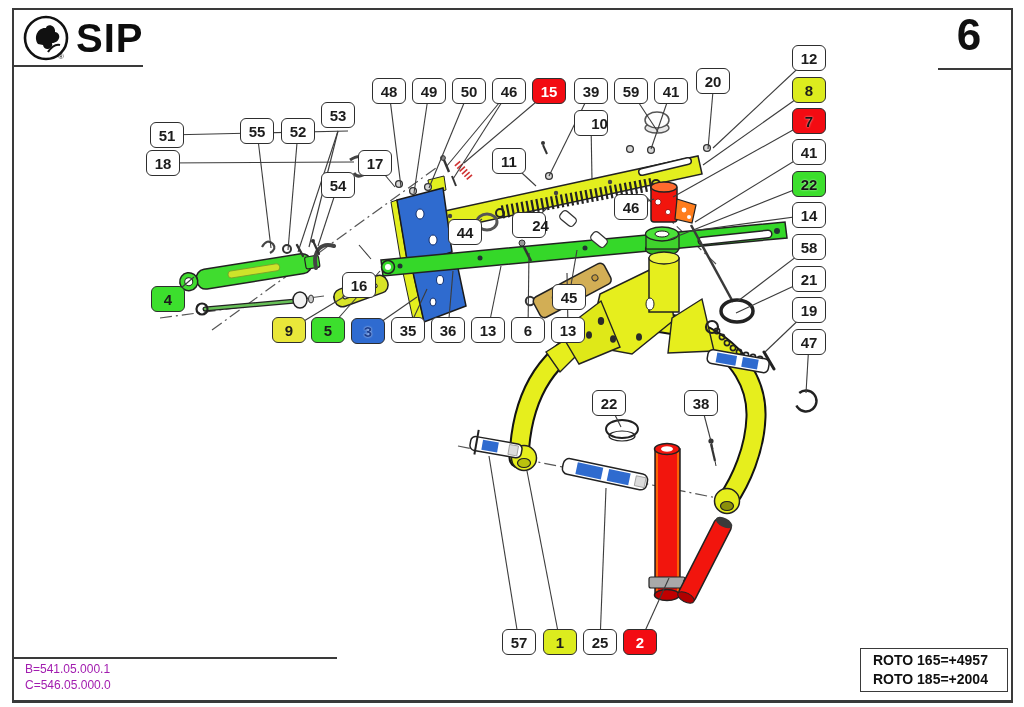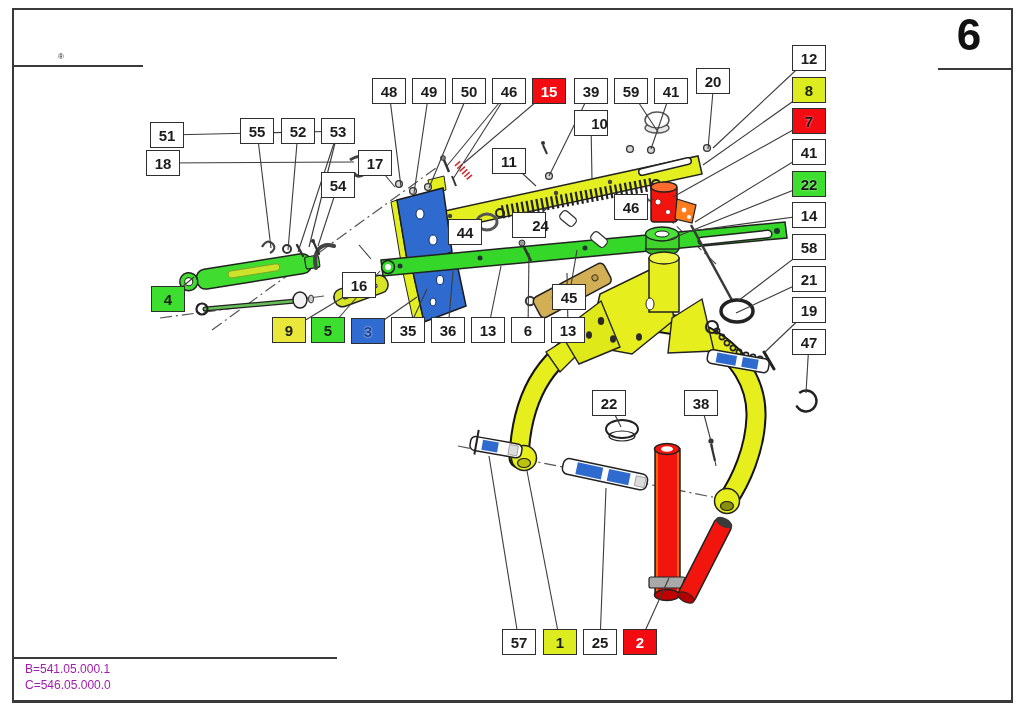--- a/index.html
+++ b/index.html
@@ -16,39 +16,47 @@
   
   .footer-codes{position:absolute;left:25px;top:661px;font-size:12px;line-height:16px;color:#a21caf;}
   .roto-box{position:absolute;left:860px;top:648px;width:148px;height:44px;border:1.6px solid #3a3a3a;
             box-sizing:border-box;display:flex;flex-direction:column;justify-content:center;
             padding-left:12px;font-size:14px;font-weight:700;line-height:19px;color:#101010;}
   
   #diagram{position:absolute;left:0;top:0;z-index:1;}
   
   #callouts{position:absolute;left:0;top:0;width:100%;height:100%;z-index:2;pointer-events:none;}
   .callout{position:absolute;width:34px;height:26px;background:#fff;border:1.7px solid #2e2e2e;
-           border-radius:0;box-sizing:border-box;display:flex;align-items:center;justify-content:center;
+           border-radius:6px;box-sizing:border-box;display:flex;align-items:center;justify-content:center;
            font-size:15px;font-weight:700;color:#1c1c1c;}
   .callout.fg-light{color:#ffffff;}
   .callout.fg-dark{color:#151515;text-shadow:0 0 2px rgba(255,255,255,.8);}
   .callout.fg-outline{color:#1d3f8f;text-shadow:0 0 2px rgba(255,255,255,.95);}
 </style>
 </head>
 <body>
 
 <div class="page">
 
   <div class="hline" style="left:12px;top:8px;width:1001px;height:2px;"></div>
   <div class="vline" style="left:12px;top:8px;width:2px;height:694px;"></div>
   <div class="vline" style="left:1011px;top:8px;width:2px;height:694px;"></div>
   <div class="hline" style="left:12px;top:700px;width:1001px;height:2.5px;"></div>
   <div class="hline" style="left:12px;top:65px;width:131px;height:2px;"></div>
   <div class="hline" style="left:938px;top:68px;width:75px;height:2px;"></div>
   <div class="hline" style="left:12px;top:657px;width:325px;height:1.5px;"></div>
 
+  <div class="logo-wrap">
+    <svg width="48" height="48" viewBox="-24 -24 48 48">
+      <circle cx="0" cy="0" r="21" fill="none" stroke="#111" stroke-width="2.6"></circle>
+      <path d="M-8,6 C-13,-1 -8,-11 0,-10 C1,-15 10,-13 9,-6 C16,-5 14,5 6,5 C8,11 -2,14 -3,7 Z" fill="#111"></path>
+      <path d="M2,14 C6,8 10,6 14,7" stroke="#111" stroke-width="2.2" fill="none"></path>
+    </svg>
+    <span class="brand">SIP</span>
+  </div>
   <span class="regmark">®</span>
   <div class="page-number">6</div>
 
   <svg id="diagram" width="1024" height="707" viewBox="0 0 1024 707">
 
     <g stroke="#555" stroke-width="1.2" stroke-dasharray="12 4 2 4">
       <line x1="212" y1="330" x2="436" y2="168"></line>
       <line x1="160" y1="318" x2="324" y2="296"></line>
       <line x1="458" y1="446" x2="737" y2="502"></line>
       <line x1="645" y1="196" x2="716" y2="264"></line>
@@ -333,21 +341,21 @@
       <div class="callout" style="left: 614px; top: 78px; border-color: rgb(46, 46, 46);">59</div>
       <div class="callout" style="left: 654px; top: 78px; border-color: rgb(46, 46, 46);">41</div>
       <div class="callout" style="left: 696px; top: 68px; border-color: rgb(46, 46, 46);">20</div>
       <div class="callout" style="left: 574px; top: 110px; border-color: rgb(46, 46, 46); padding-left: 17px;">10</div>
       <div class="callout" style="left: 492px; top: 148px; border-color: rgb(46, 46, 46);">11</div>
       <div class="callout" style="left: 358px; top: 150px; border-color: rgb(46, 46, 46);">17</div>
       <div class="callout" style="left: 150px; top: 122px; border-color: rgb(46, 46, 46);">51</div>
       <div class="callout" style="left: 146px; top: 150px; border-color: rgb(46, 46, 46);">18</div>
       <div class="callout" style="left: 240px; top: 118px; border-color: rgb(46, 46, 46);">55</div>
       <div class="callout" style="left: 281px; top: 118px; border-color: rgb(46, 46, 46);">52</div>
-      <div class="callout" style="left: 321px; top: 118px; border-color: rgb(46, 46, 46);">53</div>
+      <div class="callout" style="left: 321px; top: 102px; border-color: rgb(46, 46, 46);">53</div>
       <div class="callout" style="left: 321px; top: 172px; border-color: rgb(46, 46, 46);">54</div>
       <div class="callout" style="left: 342px; top: 232px; border-color: rgb(46, 46, 46); margin-top: 40px;">16</div>
       <div class="callout" style="left: 151px; top: 286px; background: rgb(60, 223, 45); border-color: rgb(46, 46, 46);">4</div>
       <div class="callout" style="left: 272px; top: 317px; background: rgb(233, 231, 58); border-color: rgb(46, 46, 46);">9</div>
       <div class="callout" style="left: 311px; top: 317px; background: rgb(60, 223, 45); border-color: rgb(46, 46, 46);">5</div>
       <div class="callout fg-outline" style="left: 351px; top: 318px; background: rgb(47, 107, 208); border-color: rgb(46, 46, 46);">3</div>
       <div class="callout" style="left: 391px; top: 317px; border-color: rgb(46, 46, 46);">35</div>
       <div class="callout" style="left: 431px; top: 317px; border-color: rgb(46, 46, 46);">36</div>
       <div class="callout" style="left: 471px; top: 317px; border-color: rgb(46, 46, 46);">13</div>
       <div class="callout" style="left: 511px; top: 317px; border-color: rgb(46, 46, 46);">6</div>
@@ -371,13 +379,17 @@
       <div class="callout" style="left: 502px; top: 629px; border-color: rgb(46, 46, 46);">57</div>
       <div class="callout" style="left: 543px; top: 629px; background: rgb(220, 236, 30); border-color: rgb(46, 46, 46);">1</div>
       <div class="callout" style="left: 583px; top: 629px; border-color: rgb(46, 46, 46);">25</div>
       <div class="callout fg-light" style="left: 623px; top: 629px; background: rgb(243, 11, 18); border-color: rgb(46, 46, 46);">2</div>
     </div>
 
   <div class="footer-codes">
     <div>B=541.05.000.1</div>
     <div>C=546.05.000.0</div>
   </div>
+  <div class="roto-box">
+    <div>ROTO 165=+4957</div>
+    <div>ROTO 185=+2004</div>
+  </div>
 </div>
 
 </body></html>

